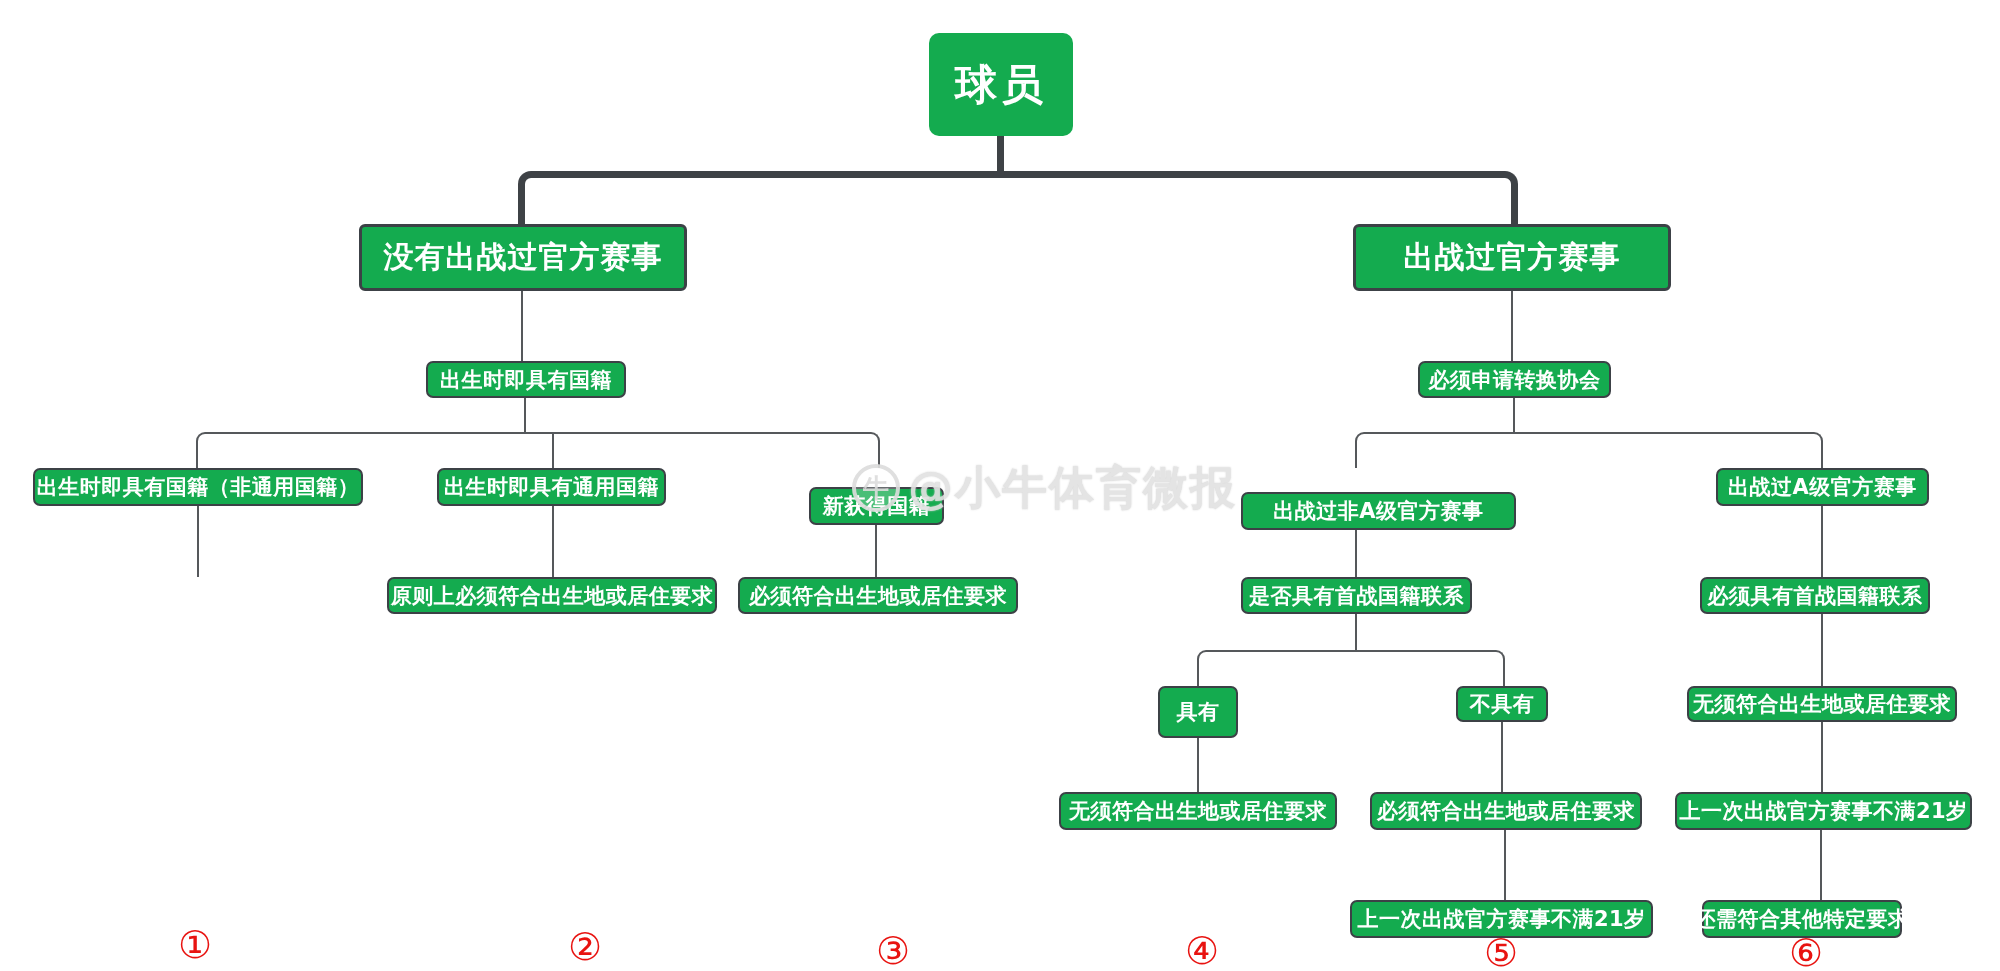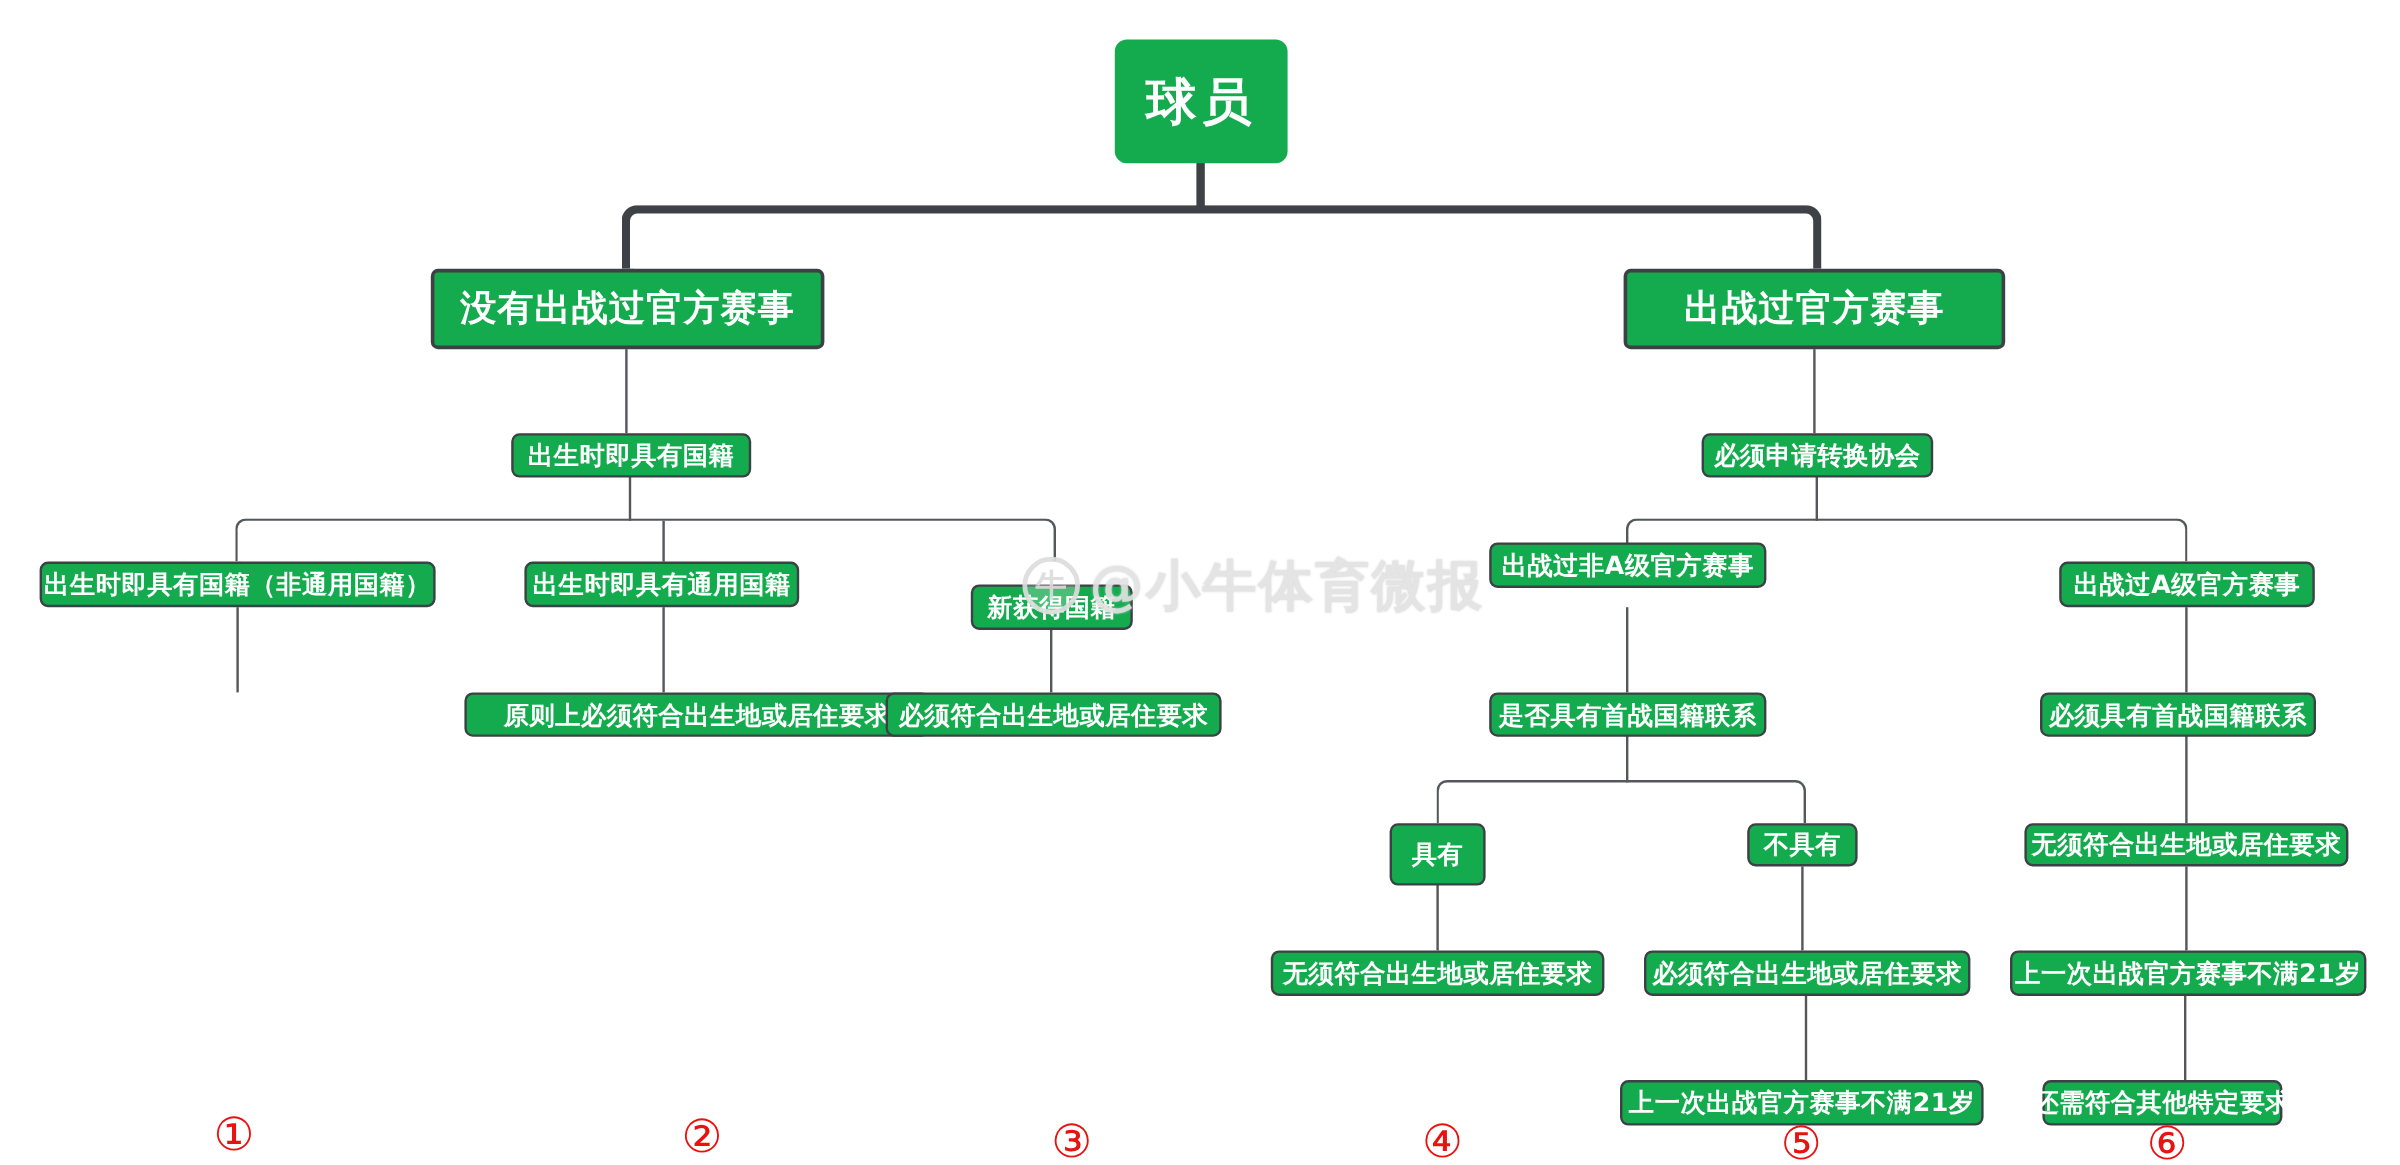--- a/index.html
+++ b/index.html
@@ -64,24 +64,24 @@
   <div class="node l2" style="left:359px;top:224px;width:328px;height:67px;">没有出战过官方赛事</div>
   <div class="node l2" style="left:1353px;top:224px;width:318px;height:67px;">出战过官方赛事</div>
 
   <div class="node" style="left:426px;top:361px;width:200px;height:37px;">出生时即具有国籍</div>
   <div class="node" style="left:1418px;top:361px;width:193px;height:37px;">必须申请转换协会</div>
 
   <div class="node" style="left:33px;top:468px;width:330px;height:38px;">出生时即具有国籍（非通用国籍）</div>
   <div class="node" style="left:437px;top:468px;width:229px;height:38px;">出生时即具有通用国籍</div>
   <div class="node" style="left:809px;top:487px;width:135px;height:38px;text-align:right;">新获得国籍</div>
 
-  <div class="node" style="left:387px;top:577px;width:388px;height:37px;">原则上必须符合出生地或居住要求</div>
+  <div class="node" style="left:387px;top:577px;width:330px;height:37px;">原则上必须符合出生地或居住要求</div>
   <div class="node" style="left:738px;top:577px;width:280px;height:37px;">必须符合出生地或居住要求</div>
 
-  <div class="node" style="left:1241px;top:452px;width:231px;height:38px;">出战过非A级官方赛事</div>
+  <div class="node" style="left:1241px;top:492px;width:275px;height:38px;">出战过非A级官方赛事</div>
   <div class="node" style="left:1716px;top:468px;width:213px;height:38px;">出战过A级官方赛事</div>
 
   <div class="node" style="left:1241px;top:577px;width:231px;height:37px;">是否具有首战国籍联系</div>
   <div class="node" style="left:1700px;top:577px;width:230px;height:37px;">必须具有首战国籍联系</div>
 
   <div class="node" style="left:1158px;top:686px;width:80px;height:52px;">具有</div>
   <div class="node" style="left:1456px;top:686px;width:92px;height:36px;">不具有</div>
   <div class="node" style="left:1687px;top:686px;width:270px;height:36px;">无须符合出生地或居住要求</div>
 
   <div class="node" style="left:1059px;top:792px;width:278px;height:38px;">无须符合出生地或居住要求</div>

